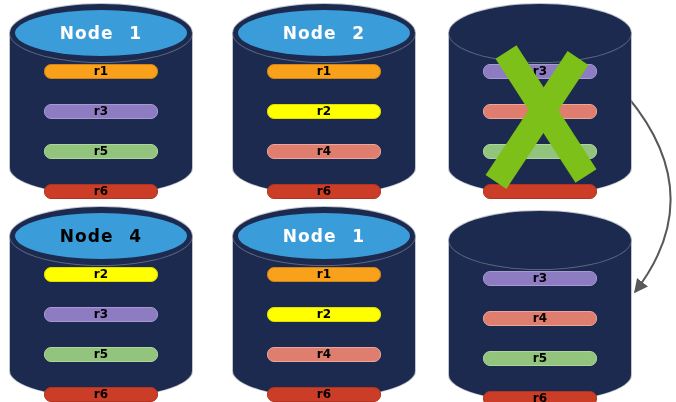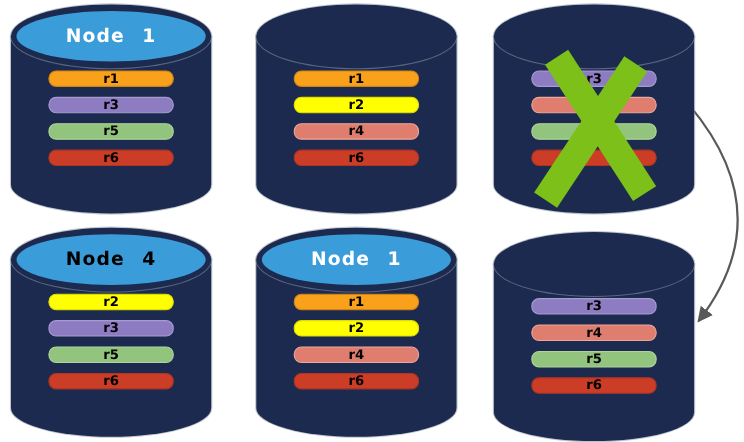--- a/index.html
+++ b/index.html
@@ -53,21 +53,21 @@
     word-spacing:9px;
     white-space:nowrap;
   }
   .bars{
     position:absolute;
     left:34px;top:60px;
     width:114px;
   }
   .bar{
     height:15px;
-    margin-bottom:9px;
+    margin-bottom:25px;
     border-radius:7px;
     border:1px solid transparent;
     box-sizing:border-box;
     text-align:center;
   }
   .bar-label{
     display:block;
     font-size:12px;
     font-weight:bold;
     line-height:13px;
@@ -118,20 +118,23 @@
           <span class="bar-label" style="color: rgb(0, 0, 0);">r5</span>
         </div>
         <div class="bar" style="background: rgb(203, 61, 38); border-color: rgb(176, 52, 32);">
           <span class="bar-label" style="color: rgb(0, 0, 0);">r6</span>
         </div>
       </div>
   </div>
     <div class="node pos-2">
     <div class="cyl-body" style="background: rgb(27, 42, 78);"></div>
     <div class="cyl-top-back" style="background: rgb(27, 42, 78);"></div>
+    <div class="cyl-top" style="background: rgb(58, 157, 217);">
+      <span class="node-title" style="color: rgb(255, 255, 255);">Node 2</span>
+    </div>
     <div class="bars">
         <div class="bar" style="background: rgb(249, 161, 27); border-color: rgb(208, 132, 22);">
           <span class="bar-label" style="color: rgb(0, 0, 0);">r1</span>
         </div>
         <div class="bar" style="background: rgb(255, 255, 0); border-color: rgb(222, 222, 0);">
           <span class="bar-label" style="color: rgb(0, 0, 0);">r2</span>
         </div>
         <div class="bar" style="background: rgb(223, 126, 110); border-color: rgb(235, 167, 155);">
           <span class="bar-label" style="color: rgb(0, 0, 0);">r4</span>
         </div>

